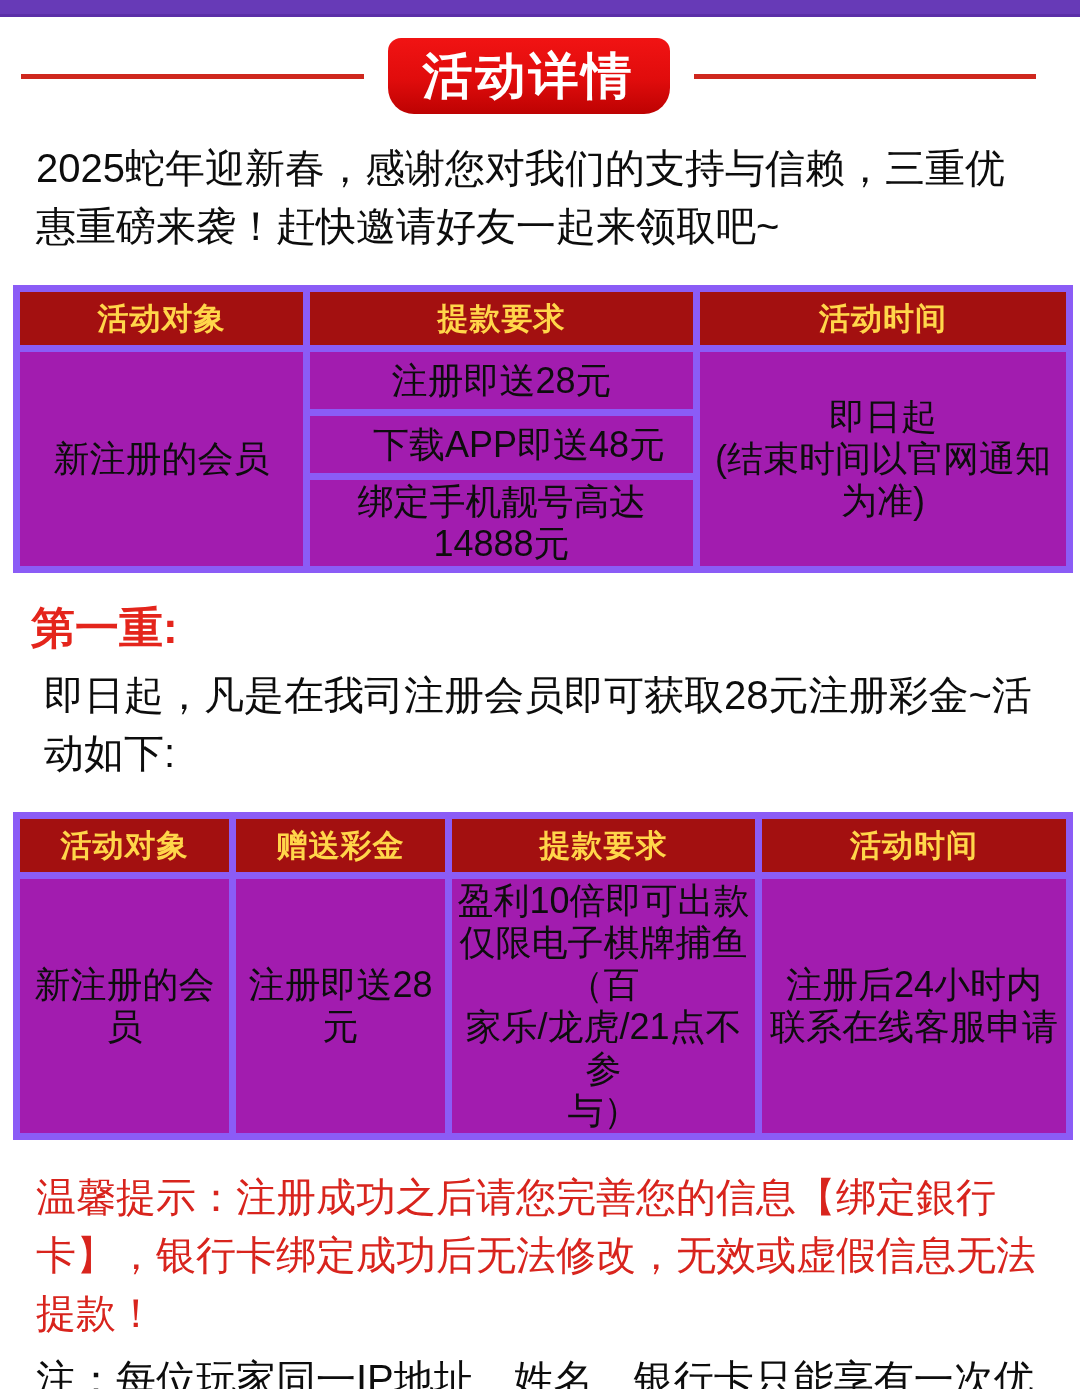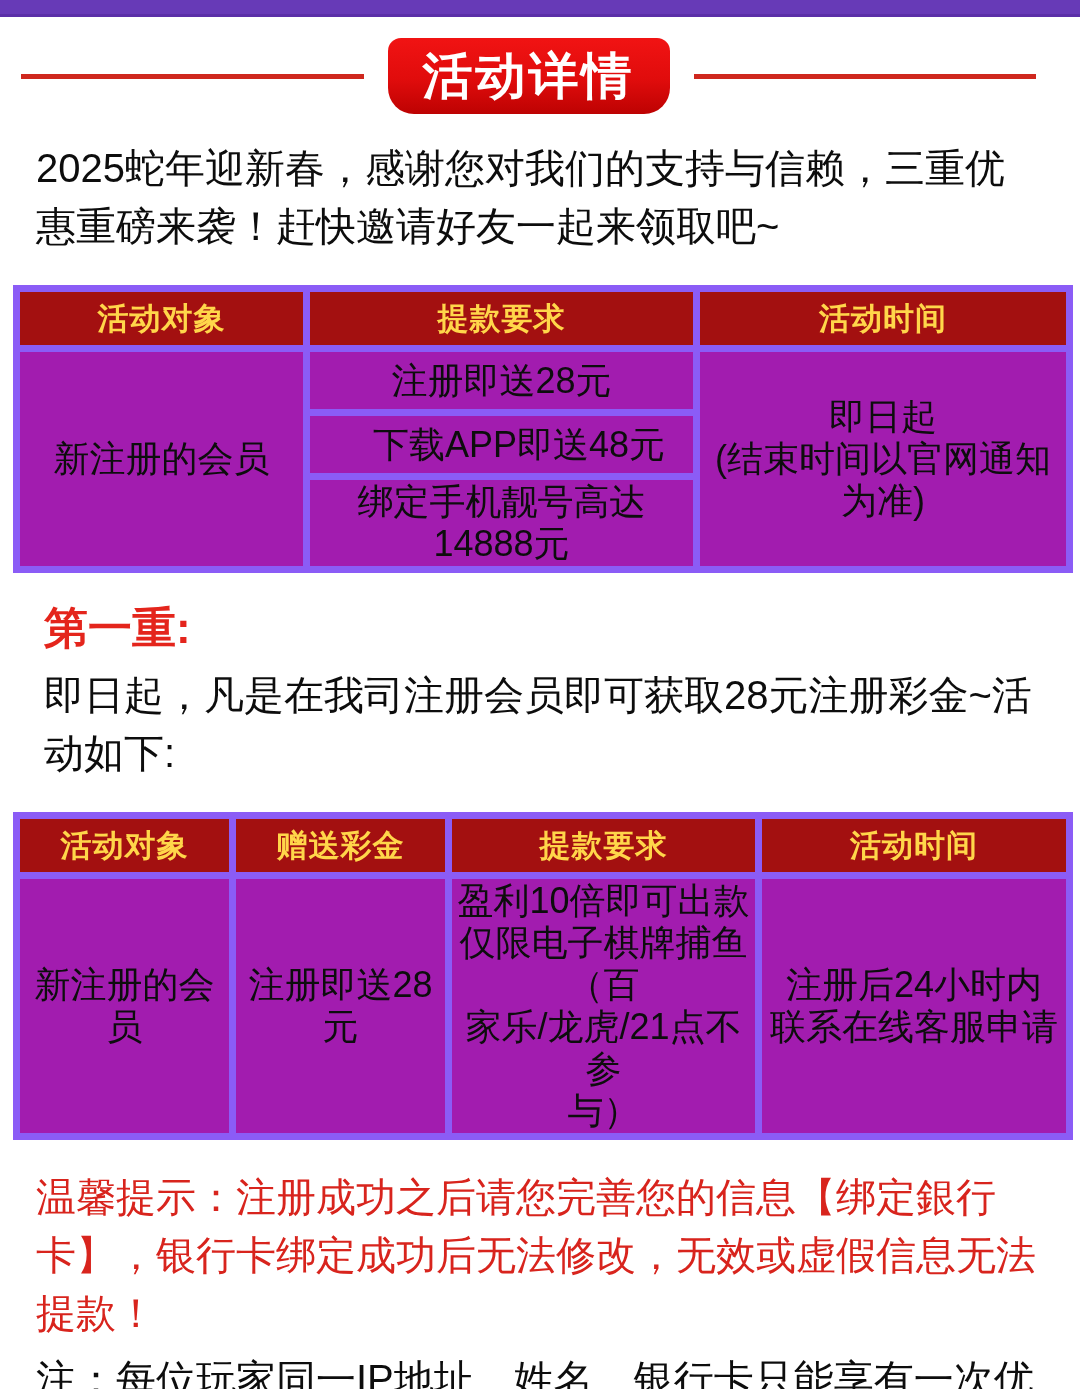--- a/index.html
+++ b/index.html
@@ -37,21 +37,21 @@
   td{
     background:#a21caf;color:#0d0d0d;
     font-size:36px;line-height:42px;text-align:center;
     white-space:pre-line;vertical-align:middle;
   }
   .t1 .r1 td{height:55px;}
   .t1 .r2 td{height:55px;padding-left:36px;}
   .t1 .r3 td{height:77px;}
   .t2 td{height:166px;}
   .tier-heading{
-    margin:26px 44px 0;color:#e4251c;
+    margin:26px 31px 0;color:#e4251c;
     font-size:44px;font-weight:bold;
   }
   .tier-body{margin:8px 44px 0;}
   .warning{color:#d8241d;margin-top:28px;}
   .note{margin-top:8px;}
 </style>
 </head>
 <body>
 
 <div class="topbar"></div>

